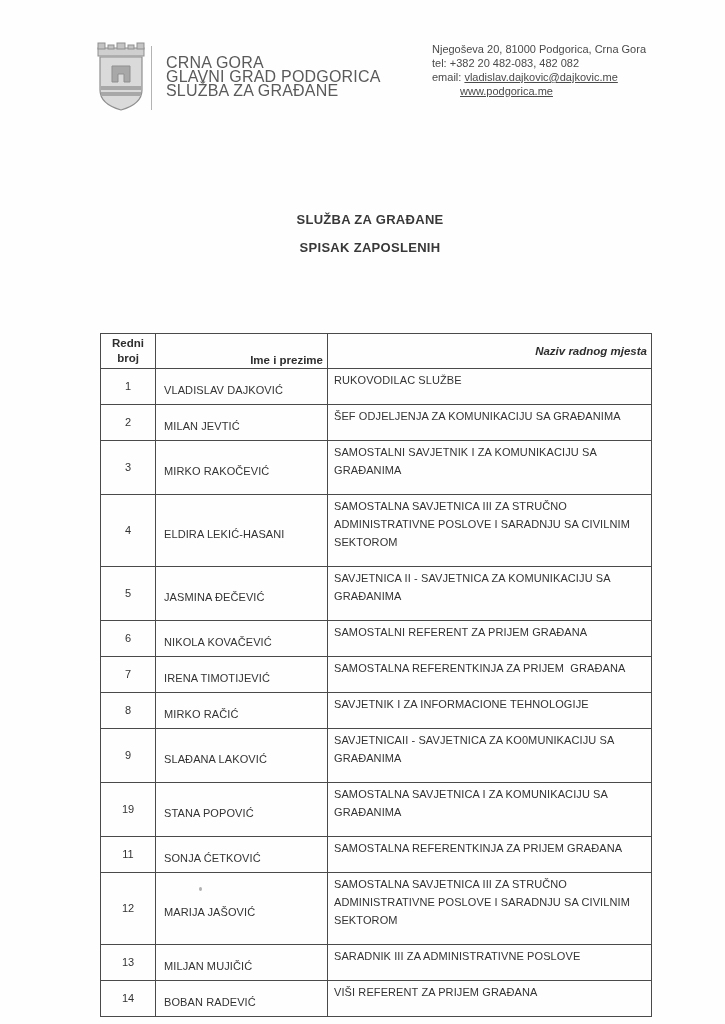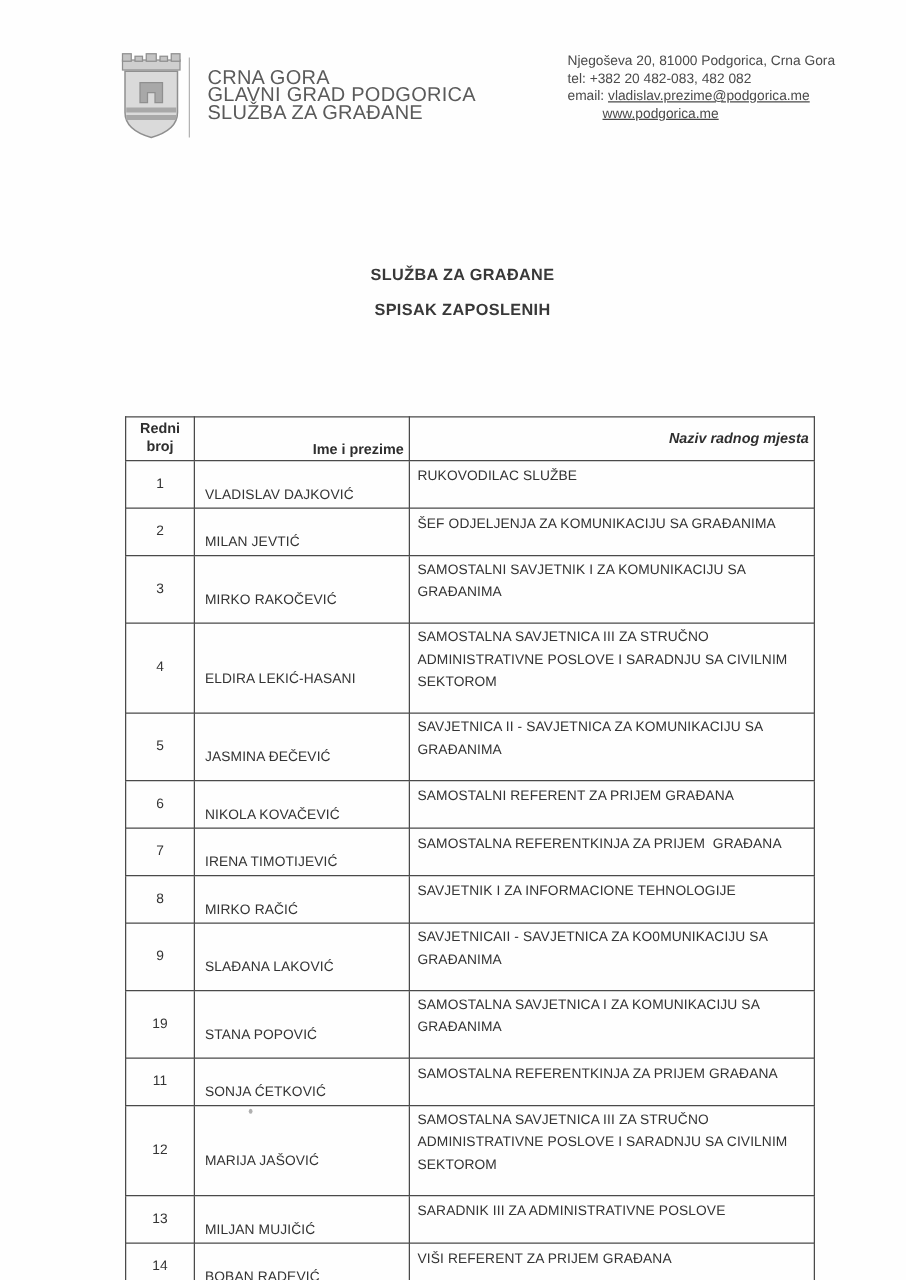--- a/index.html
+++ b/index.html
@@ -8,41 +8,41 @@
     width:725px;height:1024px;
     background:#fefefe;
     font-family:"Liberation Sans", sans-serif;
     color:#3a3a3a;
     overflow:hidden;
   }
   
   .logo{position:absolute;left:95px;top:42px;}
   .lh-divider{position:absolute;left:151px;top:46px;width:1px;height:64px;background:#b3b3b3;}
   .org-block{position:absolute;left:166px;top:56px;font-size:16px;line-height:14px;color:#5a5a5a;letter-spacing:.2px;}
-  .contact-block{position:absolute;left:454px;top:42px;font-size:11px;line-height:14px;color:#4a4a4a;}
+  .contact-block{position:absolute;left:432px;top:42px;font-size:11px;line-height:14px;color:#4a4a4a;}
   .contact-block .link{text-decoration:underline;color:#4a4a4a;}
   .www-line{margin-left:28px;}
   
   .title-block{position:absolute;left:0;top:212px;width:740px;text-align:center;
     font-weight:bold;font-size:13px;color:#383838;letter-spacing:.3px;}
   .title-block div{margin-bottom:13px;}
   
   table.emp{
     position:absolute;left:100px;top:333px;
     border-collapse:collapse;table-layout:fixed;width:551px;
     font-size:11px;color:#333;
   }
   table.emp th, table.emp td{border:1px solid #4a4a4a;}
   col.c-broj{width:55px;} col.c-ime{width:172px;} col.c-naziv{width:324px;}
   table.emp thead th{font-weight:bold;font-size:11.5px;color:#2e2e2e;padding:2px 4px;}
   th.h-broj{text-align:center;vertical-align:middle;line-height:15px;height:30px;}
   th.h-ime{text-align:right;vertical-align:bottom;padding-bottom:2px;}
   th.h-naziv{text-align:right;vertical-align:middle;font-style:italic;}
   td.cell-broj{text-align:center;vertical-align:middle;line-height:15px;padding:2px 2px;}
-  td.cell-ime{text-align:left;vertical-align:middle;padding:20px 4px 2px 8px;line-height:15px;letter-spacing:.1px;}
+  td.cell-ime{text-align:left;vertical-align:middle;padding:10px 4px 2px 8px;line-height:15px;letter-spacing:.1px;}
   td.cell-naziv{text-align:left;vertical-align:middle;padding:2px 3px 15px 6px;line-height:18px;white-space:pre-wrap;letter-spacing:.1px;}
   
   .speck{position:absolute;left:199px;top:887px;width:3px;height:4px;background:#8f8f8f;border-radius:50%;opacity:.7;}
 </style>
 </head>
 <body>
 
 <div class="page">
 
   <svg class="logo" width="52" height="70" viewBox="0 0 52 70">
@@ -72,21 +72,21 @@
     <div>CRNA GORA</div>
     <div>GLAVNI GRAD PODGORICA</div>
     <div>SLUŽBA ZA GRAĐANE</div>
   </div>
 
   <div class="contact-block">
     <div>Njegoševa 20, 81000 Podgorica, Crna Gora</div>
     <div>tel: +382 20 482-083, 482 082</div>
     <div>
       <span>email:</span>
-      <span class="link">vladislav.prezime@podgorica.me</span>
+      <span class="link">vladislav.dajkovic@dajkovic.me</span>
     </div>
     <div class="www-line link">www.podgorica.me</div>
   </div>
 
   <div class="title-block">
     <div>SLUŽBA ZA GRAĐANE</div>
     <div>SPISAK ZAPOSLENIH</div>
   </div>
 
   <table class="emp">

